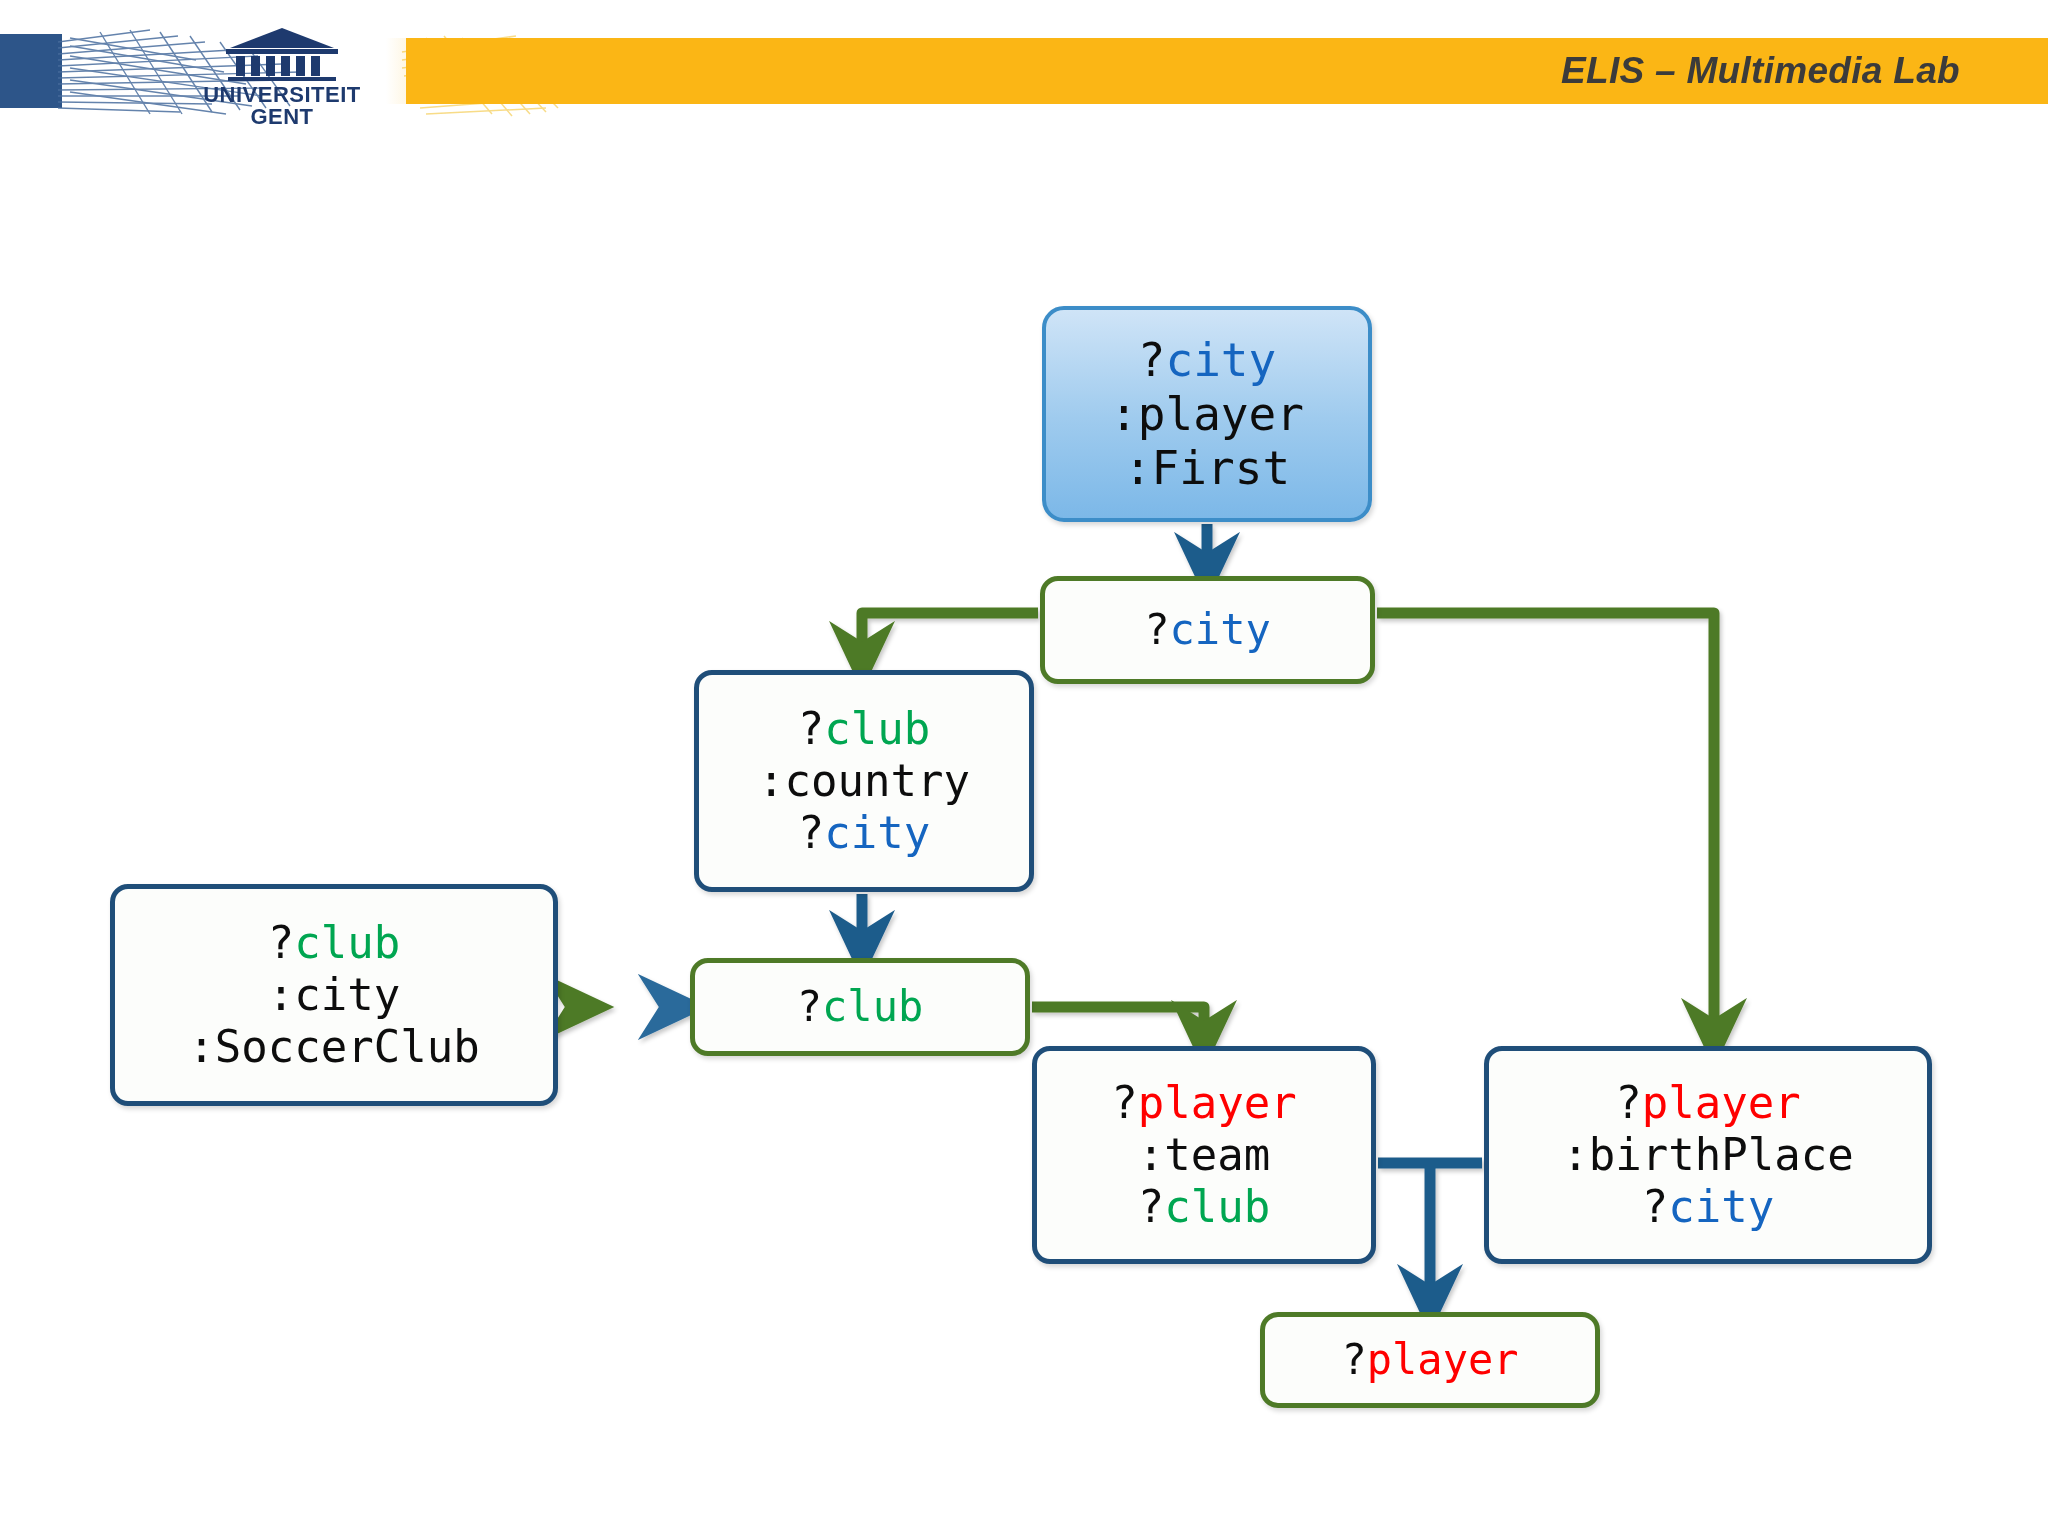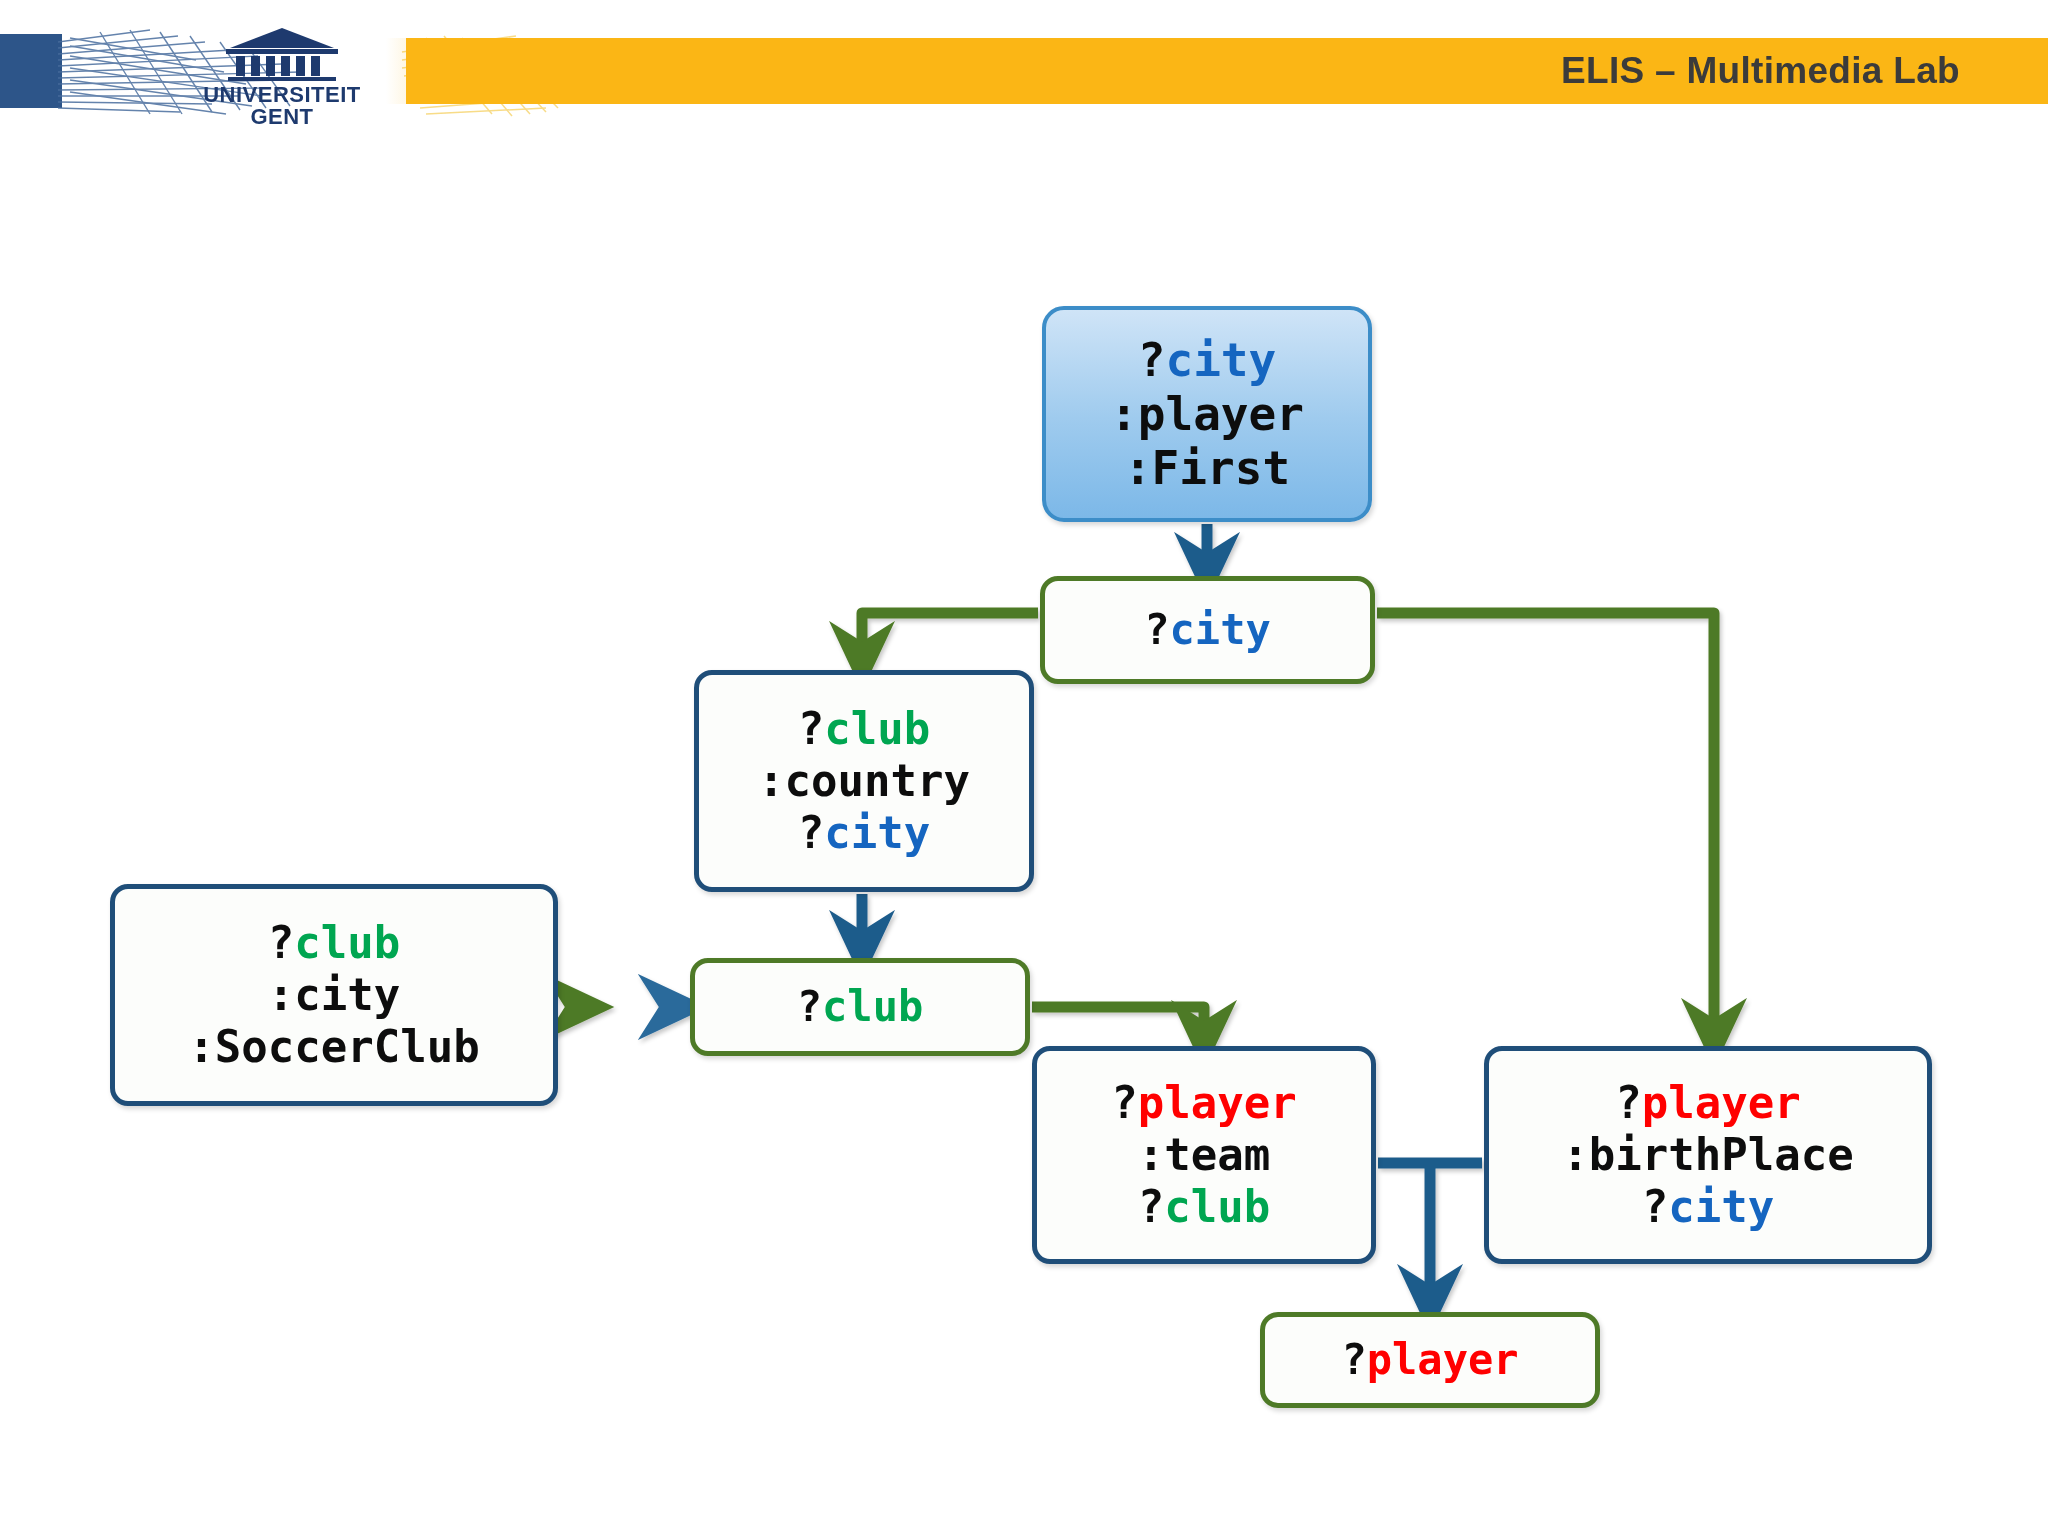--- a/index.html
+++ b/index.html
@@ -25,21 +25,21 @@
   .hdr-brush-y{
     position:absolute;left:396px;top:24px;width:170px;height:96px;
     opacity:.85;
   }
   .hdr-brush-b{
     position:absolute;left:0px;top:26px;width:430px;height:92px;
   }
   .hdr-title{
     position:absolute;right:72px;top:38px;height:66px;
     display:flex;align-items:center;
-    font-size:37px;font-weight:bold;
+    font-size:37px;font-weight:bold;font-style:italic;
     color:#3b3b3b;letter-spacing:.3px;
     white-space:nowrap;
   }
   
   .ugent{position:absolute;left:202px;top:26px;width:160px;height:92px;}
   .ugent-txt{
     position:absolute;left:0;top:58px;width:160px;text-align:center;
     color:#1E3A6E;font-size:22px;font-weight:bold;line-height:1.02;
     letter-spacing:.5px;
   }
@@ -56,21 +56,21 @@
   svg.wires{position:absolute;left:0;top:0;width:2048px;height:1536px;pointer-events:none;}
 
   .node{
     position:absolute;
     box-sizing:border-box;
     display:flex;flex-direction:column;
     align-items:center;justify-content:center;
     border-radius:18px;
     background:#FCFDFB;
     font-family:"DejaVu Sans Mono","Liberation Mono",monospace;
-    font-weight:bold;
+    font-weight:normal;
     box-shadow:2px 3px 5px rgba(0,0,0,.16);
     z-index:5;
   }
   .node .ln{white-space:nowrap;line-height:1.18;}
   .n-navy{border:5px solid #1F4E79;}
   .n-olive{border:5px solid #4E7A27;}
   .n-blue-grad{
     border:4px solid #3C8DC8;
     border-radius:22px;
     background:linear-gradient(180deg,#CFE4F7 0%,#9FCBEE 52%,#7CB8E8 100%);

